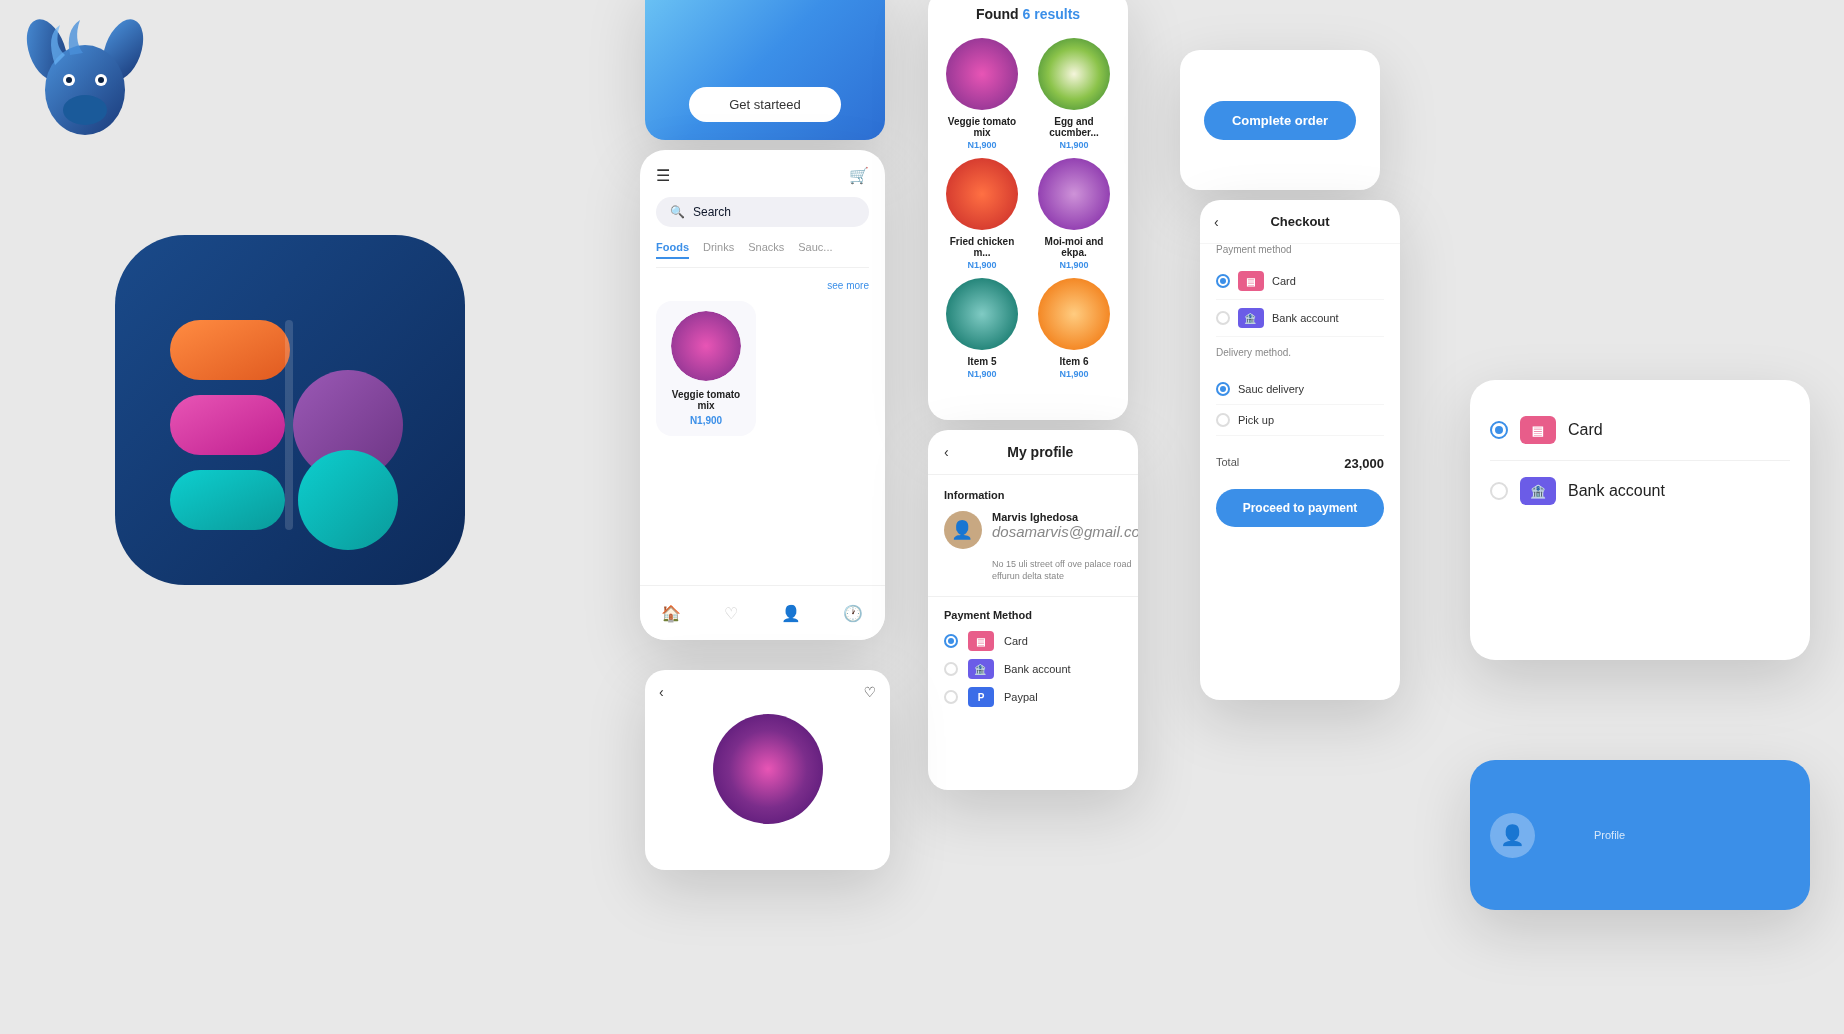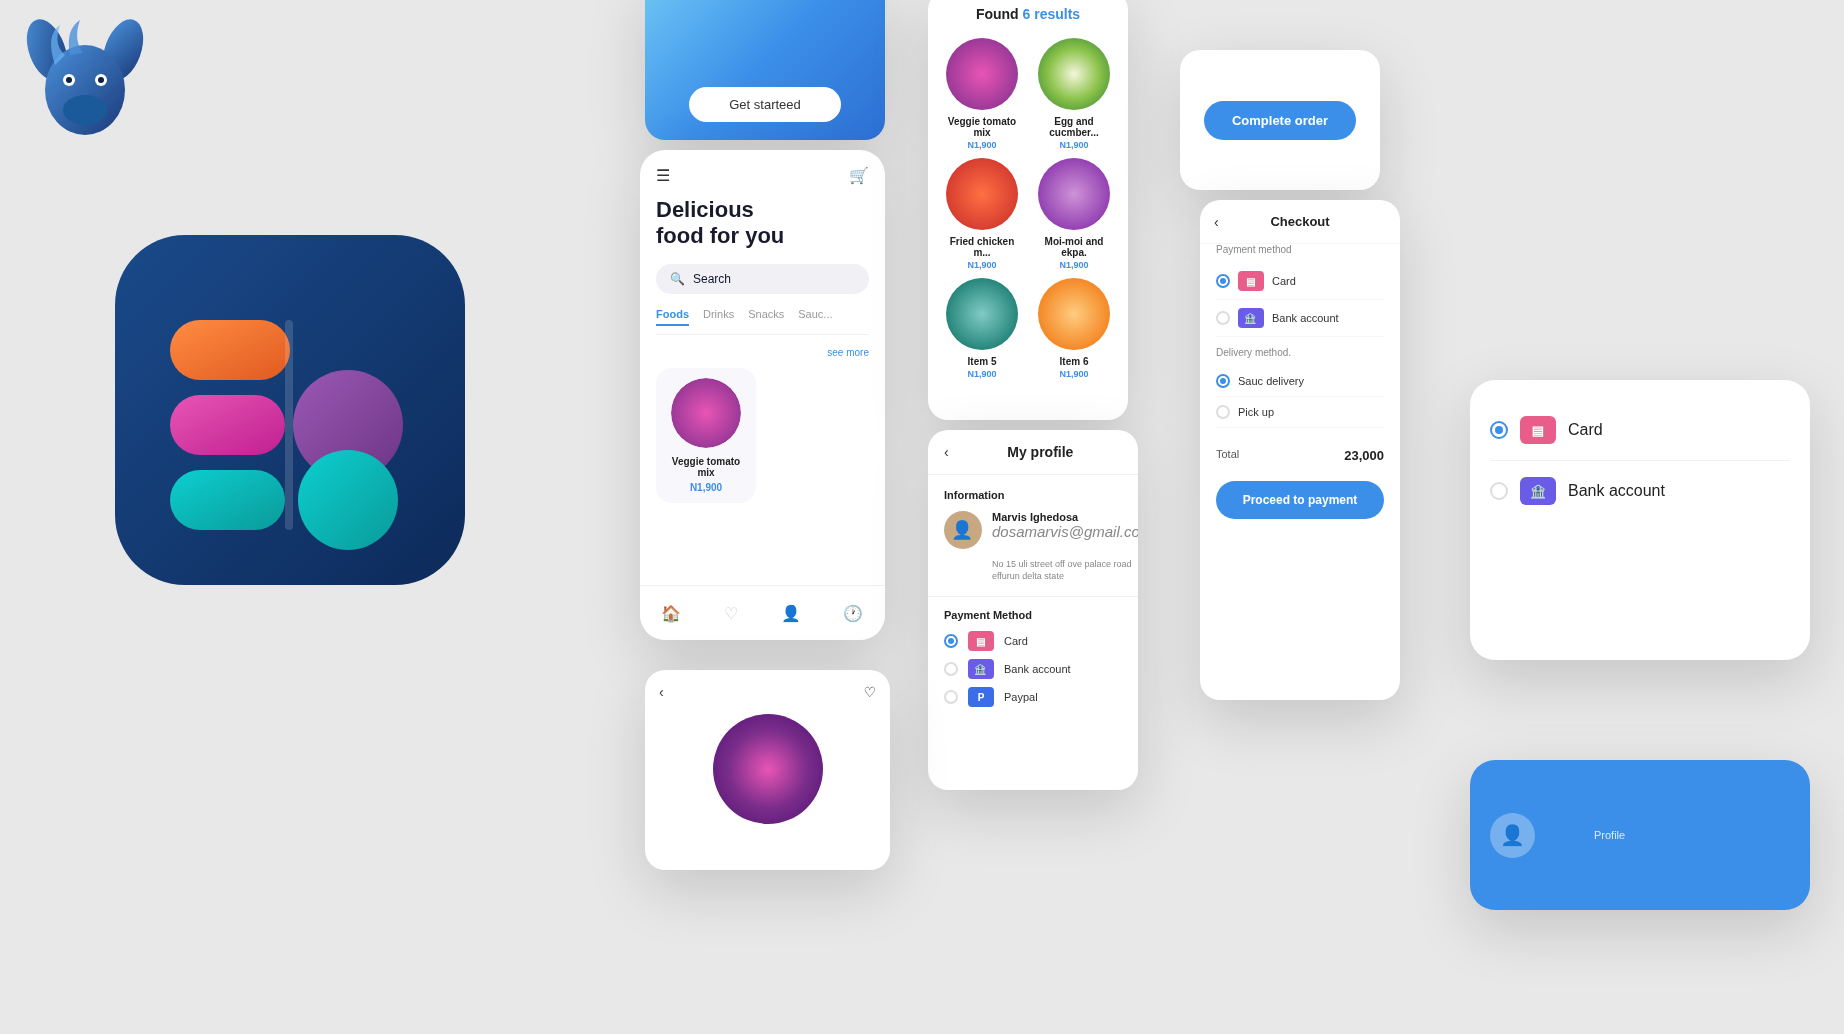--- a/index.html
+++ b/index.html
@@ -382,21 +382,21 @@
 
     .method-option {
       display: flex;
       align-items: center;
       gap: 8px;
       padding: 8px 0;
       border-bottom: 1px solid #f5f5f5;
     }
 
     .delivery-section { padding: 0 16px 10px; }
-    .delivery-label { font-size: 10px; color: #888; margin-bottom: 8px; }
+    .delivery-label { font-size: 10px; color: #888; margin-bottom: 16px; }
 
     .total-row {
       display: flex;
       justify-content: space-between;
       padding: 10px 16px;
     }
 
     .total-label { font-size: 11px; color: #555; }
     .total-amount { font-size: 13px; font-weight: 700; color: #222; }
 
@@ -629,24 +629,20 @@
 <div class="phone-screen screen-get-started">
   <button class="get-started-btn">Get starteed</button>
 </div>
 
 <div class="phone-screen screen-main">
   <div class="screen-main-inner">
     <div class="screen-header">
       <span class="hamburger-icon">☰</span>
       <span class="cart-icon">🛒</span>
     </div>
-    <div class="screen-title">
-      <span>Delicious</span><br>
-      <span>food for you</span>
-    </div>
     <div class="search-bar">
       <span class="search-icon">🔍</span>
       <span class="search-text">Search</span>
     </div>
     <div class="category-tabs">
       <span class="tab active">Foods</span>
       <span class="tab">Drinks</span>
       <span class="tab">Snacks</span>
       <span class="tab">Sauc...</span>
     </div>

